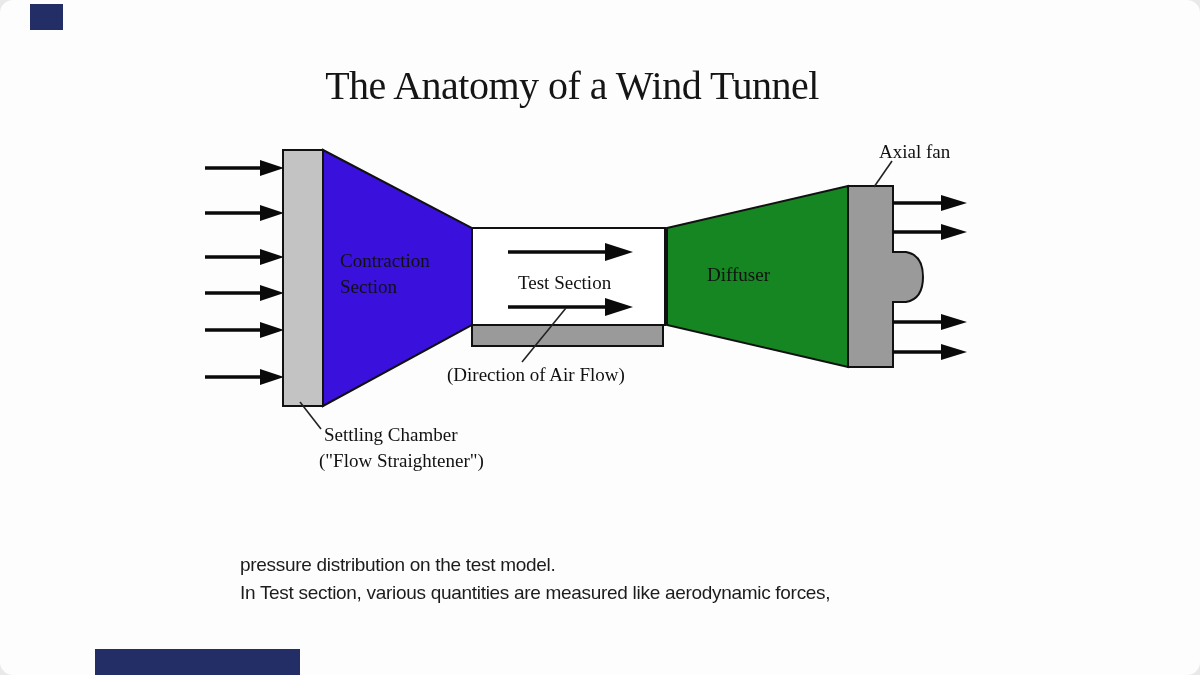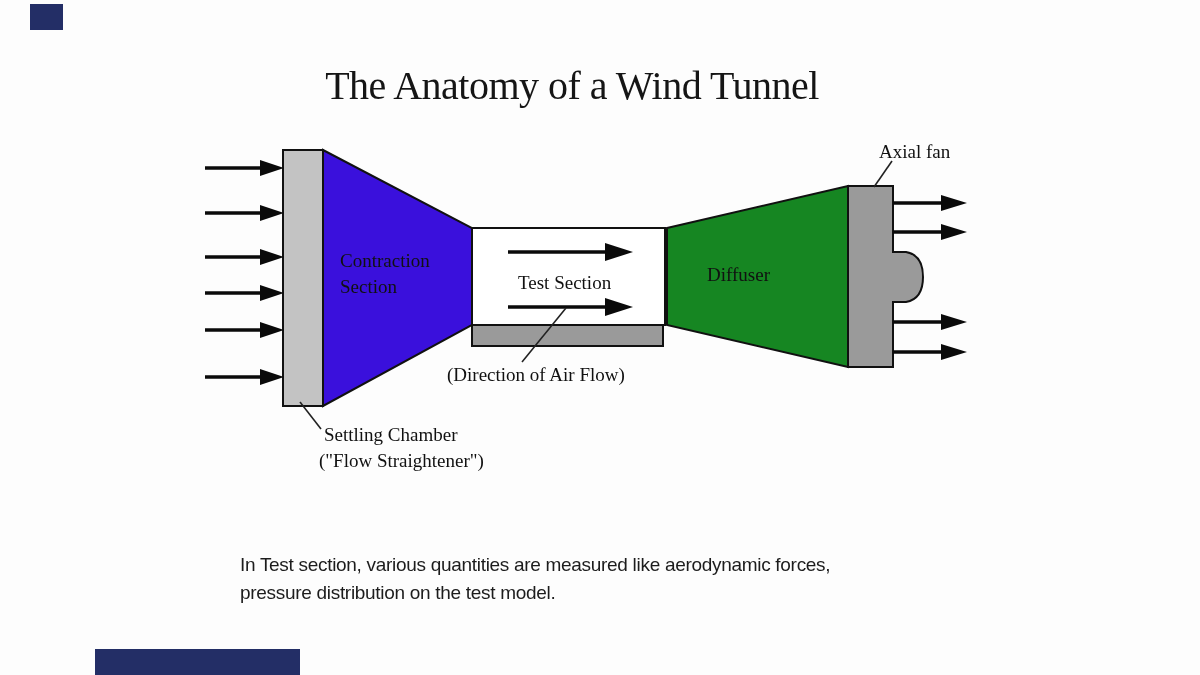--- a/index.html
+++ b/index.html
@@ -1,18 +1,18 @@
 <!DOCTYPE html>
 <html><head>
 <meta charset="utf-8">
 <style>
   html,body{margin:0;padding:0;background:#e9e9e9;}
   .slide{
     position:relative;width:1200px;height:675px;background:#fdfdfd;
-    overflow:hidden;font-family:"Liberation Serif",serif;
+    overflow:hidden;font-family:"Liberation Serif",serif;border-radius:13px;
   }
   .navy-accent{position:absolute;background:#232e66;}
   .navy-accent.top{left:30px;top:4px;width:33px;height:26px;}
   .navy-accent.bottom{left:95px;top:649px;width:205px;height:26px;}
   .title{
     position:absolute;left:272px;top:62px;width:600px;margin:0;
     font-size:40px;font-weight:400;letter-spacing:-0.5px;text-align:center;
     color:#151515;font-family:"Liberation Serif",serif;white-space:nowrap;
   }
   .diagram{position:absolute;left:0;top:0;}
@@ -88,17 +88,17 @@
     <text class="lbl" x="340" y="293" fill="#eeddf2">Section</text>
     <text class="lbl" x="518" y="289">Test Section</text>
     <text class="lbl" x="447" y="381">(Direction of Air Flow)</text>
     <text class="lbl" x="707" y="281" fill="#dcefdc">Diffuser</text>
     <text class="lbl" x="879" y="158">Axial fan</text>
     <text class="lbl" x="324" y="441">Settling Chamber</text>
     <text class="lbl" x="319" y="467">("Flow Straightener")</text>
   </svg>
 
   <div class="caption">
+    <div>pressure distribution on the test model.</div>
     <div>In Test section, various quantities are measured like aerodynamic forces,</div>
-    <div>pressure distribution on the test model.</div>
   </div>
 
 </div>
 
 </body></html>

